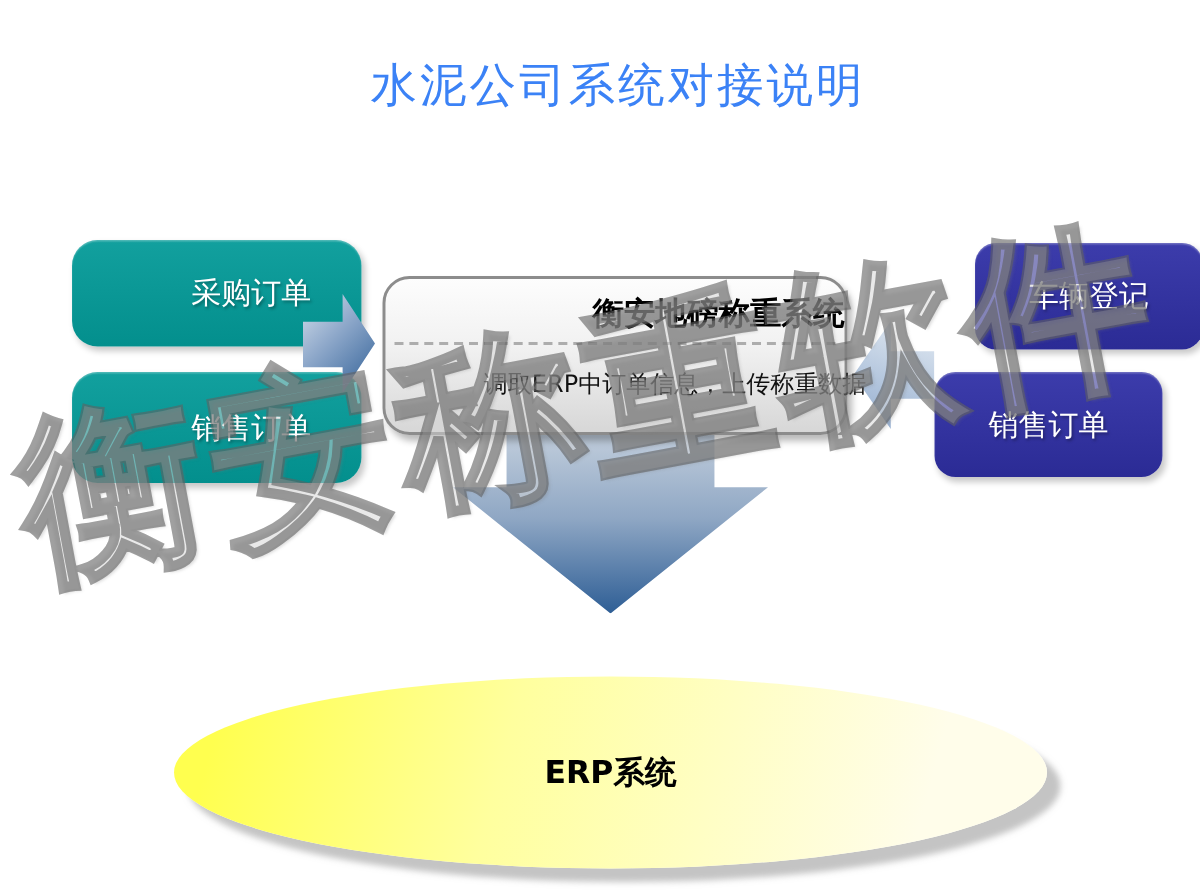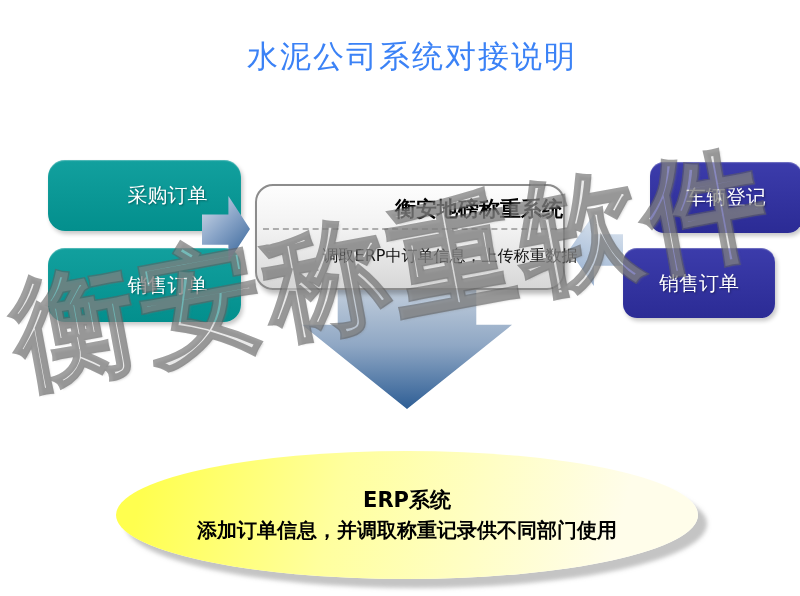--- a/index.html
+++ b/index.html
@@ -136,18 +136,17 @@
 
   <div class="node indigo node-vehicle">
     <span>车辆登记</span>
   </div>
   <div class="node indigo node-records">
     <span>销售订单</span>
   </div>
 
   <div class="erp-ellipse">
     <div class="erp-title">ERP系统</div>
-    <div class="erp-desc">添加订单信息，并调取称重记录供不同部门使用</div>
   </div>
 
   <div class="watermark">衡安称重软件</div>
 
 </div>
 
 </body></html>

